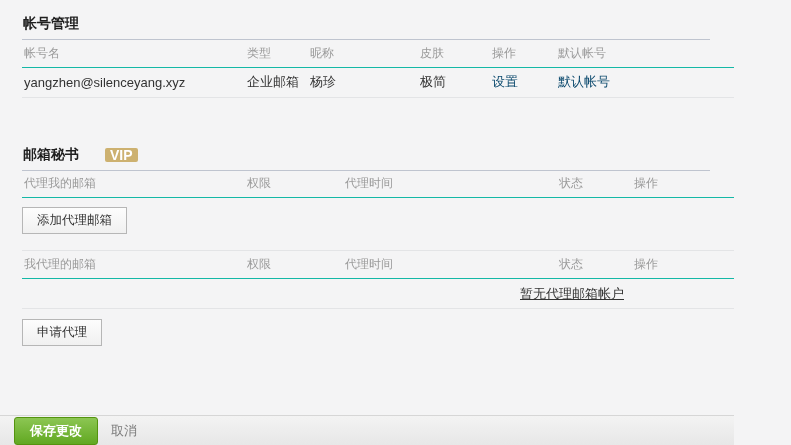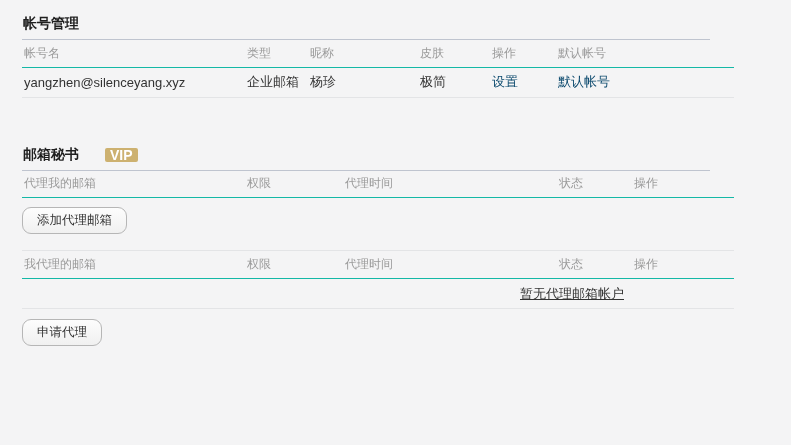--- a/index.html
+++ b/index.html
@@ -55,21 +55,21 @@
   a.lnk { color: #0c4a6e; text-decoration: none; cursor: pointer; }
   .act-lnk { margin-right: 5px; }
   .empty-cell { padding-left: 498px; color: #555555; font-size: 13px; text-decoration: underline; }
 
   .gray-btn {
     display: inline-block;
     margin-top: 9px;
     font-size: 12.5px; color: #333;
     background: linear-gradient(#fdfdfd, #f0f0f0);
     border: 1px solid #b6b6b6;
-    border-radius: 9px;
+    border-radius: 0;
     padding: 4px 14px;
     cursor: pointer;
     font-family: inherit;
   }
   .gap2 { margin-top: 46px; gap: 19px; }
   .gap3 { margin-top: 16px; }
 
   .footer-bar {
     position: absolute; left: 0; right: 0; bottom: 0;
     height: 30px;
@@ -173,13 +173,17 @@
         <th>操作</th>
       </tr>
       <tr class="row">
         <td colspan="5" class="empty-cell">暂无代理邮箱帐户</td>
       </tr>
     </tbody>
       </table>
     <button class="gray-btn" style="margin-top:10px;">申请代理</button>
   </div>
 
+  <div class="footer-bar">
+    <button class="save-btn">保存更改</button>
+    <a class="cancel-lnk">取消</a>
+  </div>
 </div>
 
 </body></html>

